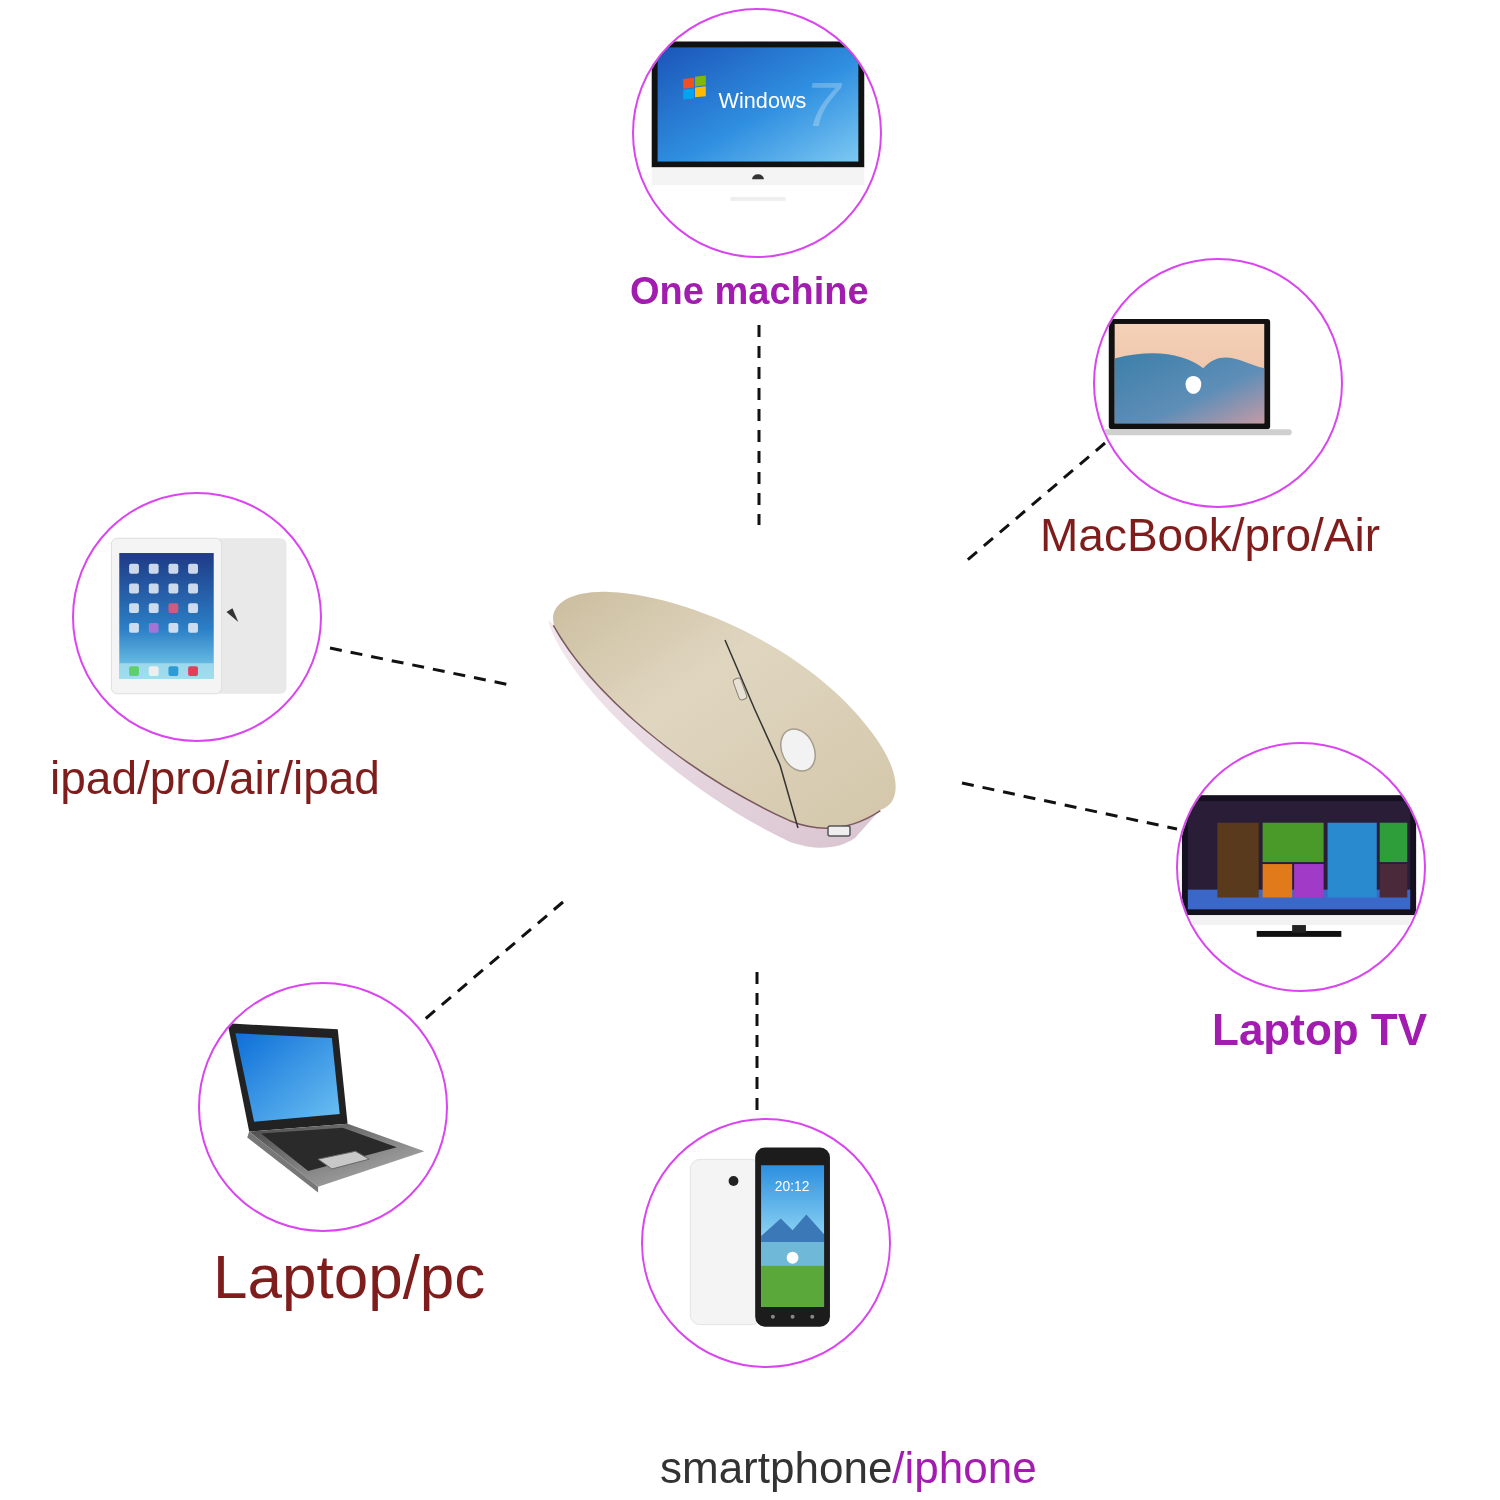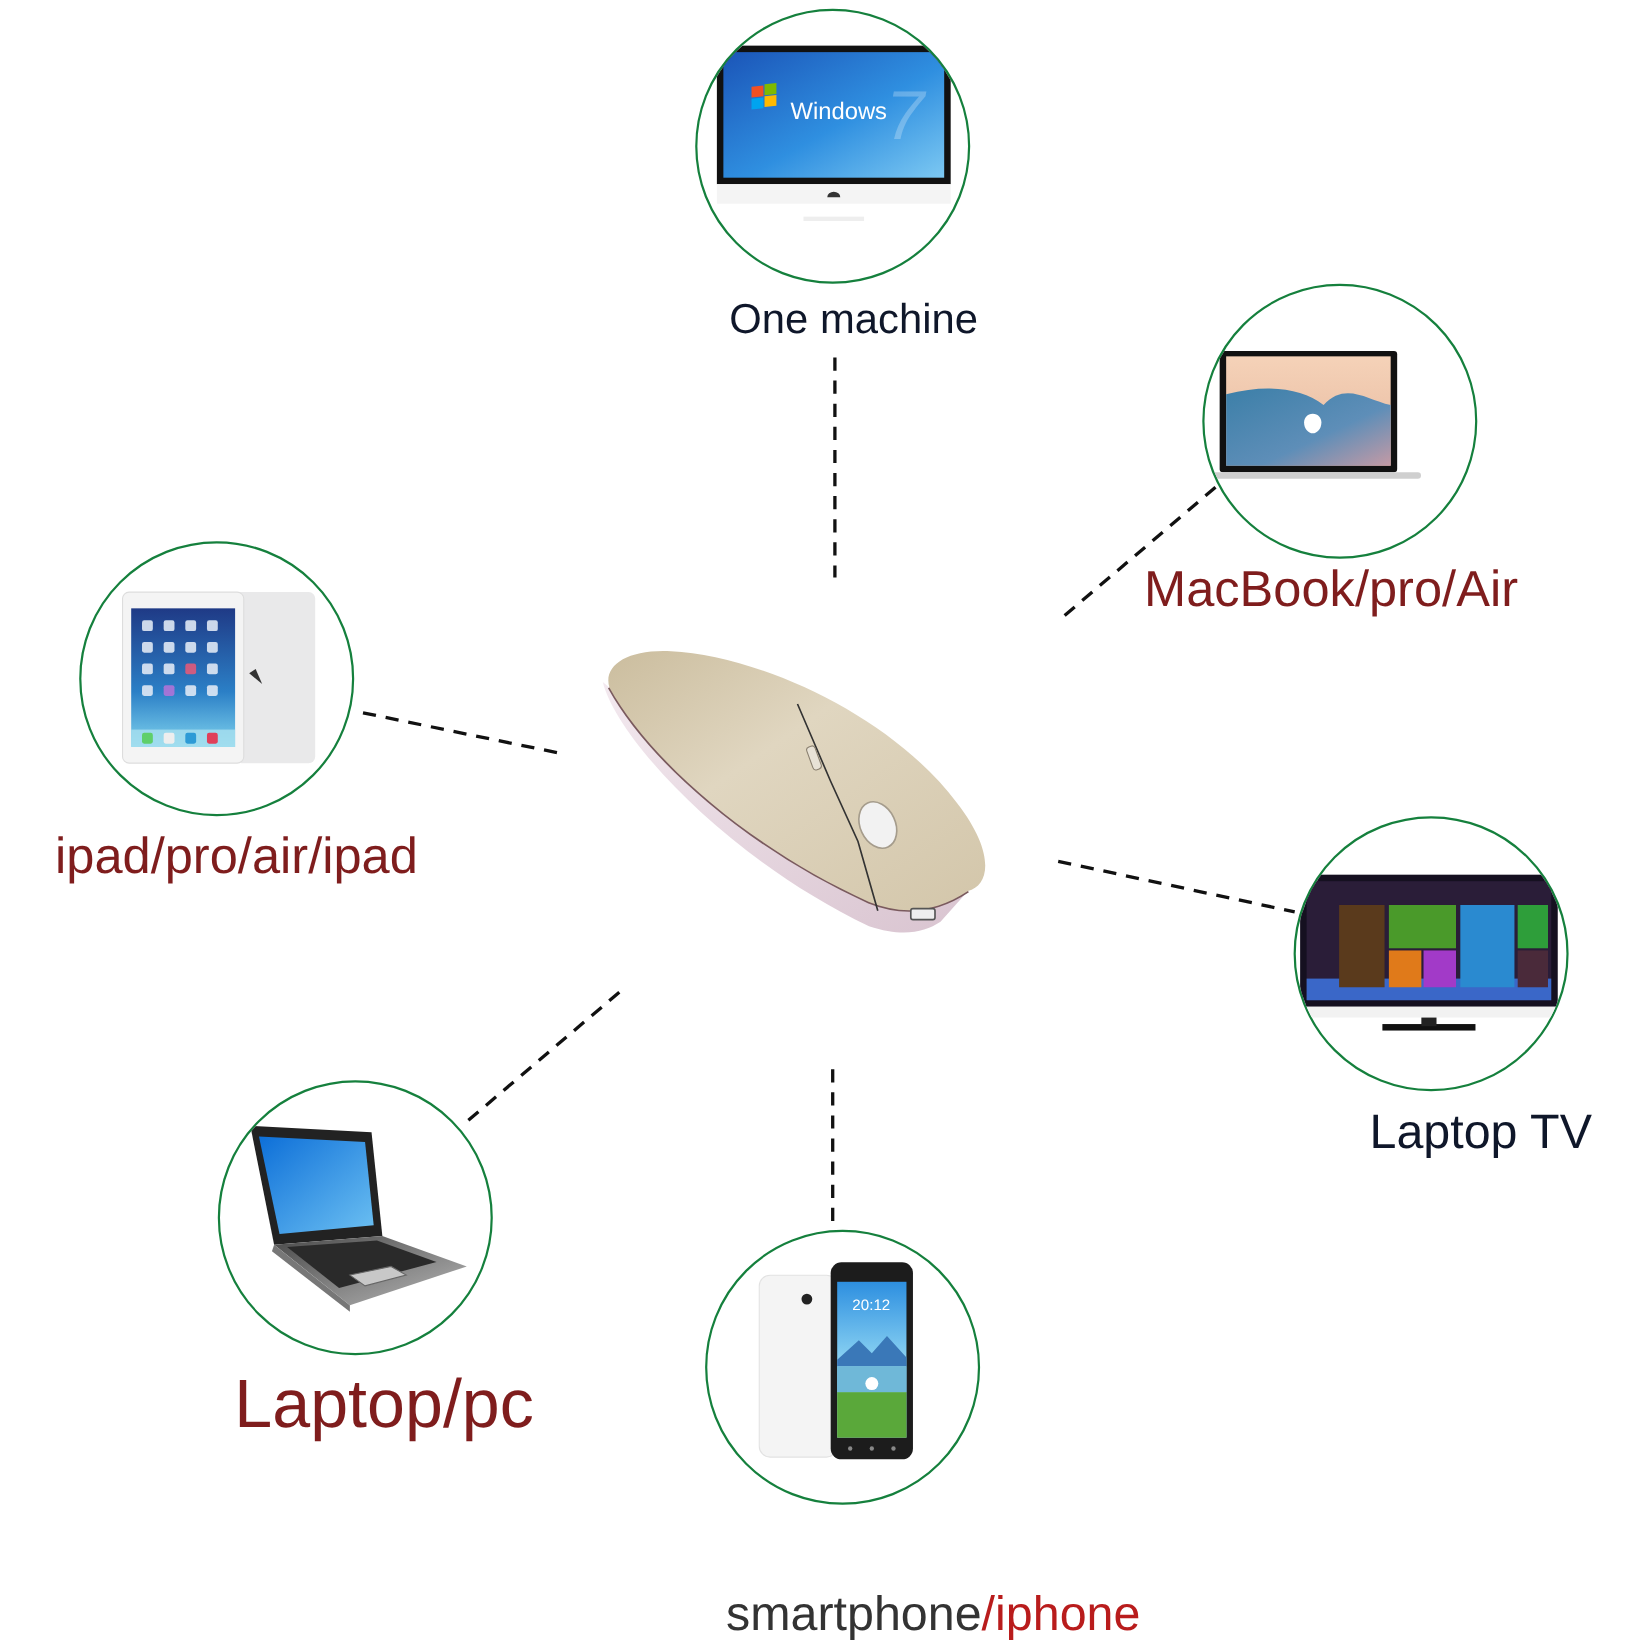--- a/index.html
+++ b/index.html
@@ -1,30 +1,30 @@
 <!DOCTYPE html>
 <html><head>
 <meta charset="utf-8">
 <style>
   html, body { margin: 0; padding: 0; background: #ffffff; }
   body { width: 1500px; height: 1500px; position: relative; overflow: hidden; font-family: "Liberation Sans", "DejaVu Sans", sans-serif; }
   .stage { position: absolute; left: 0; top: 0; width: 1500px; height: 1500px; }
   .connectors { position: absolute; left: 0; top: 0; width: 1500px; height: 1500px; }
   .circle {
-    position: absolute; border: 2px solid #15803d; border-radius: 50%;
+    position: absolute; border: 2px solid #d946ef; border-radius: 50%;
     background: #fff; overflow: hidden; box-sizing: border-box;
   }
   .circle svg { position: absolute; left: 0; top: 0; width: 100%; height: 100%; }
   .label {
     position: absolute; white-space: nowrap; color: #111; line-height: 1;
   }
-  .label.light { color: #0f172a; font-weight: normal; margin-left: 33px; }
+  .label.light { color: #a21caf; font-weight: bold; }
   .label.bold { font-weight: normal; color: #7f1d1d; text-align: right; }
   .label .part-light { color: #333; text-align: center; }
-  .label .part-bold { color: #b91c1c; }
+  .label .part-bold { color: #a21caf; }
   .mouse { position: absolute; left: 540px; top: 580px; width: 370px; height: 270px; }
   .mouse svg { width: 100%; height: 100%; }
 </style>
 </head>
 <body>
 
 <div class="stage">
 
   <svg class="connectors" viewBox="0 0 1500 1500">
     <g stroke="#111" stroke-width="3" stroke-dasharray="12 9" fill="none">

